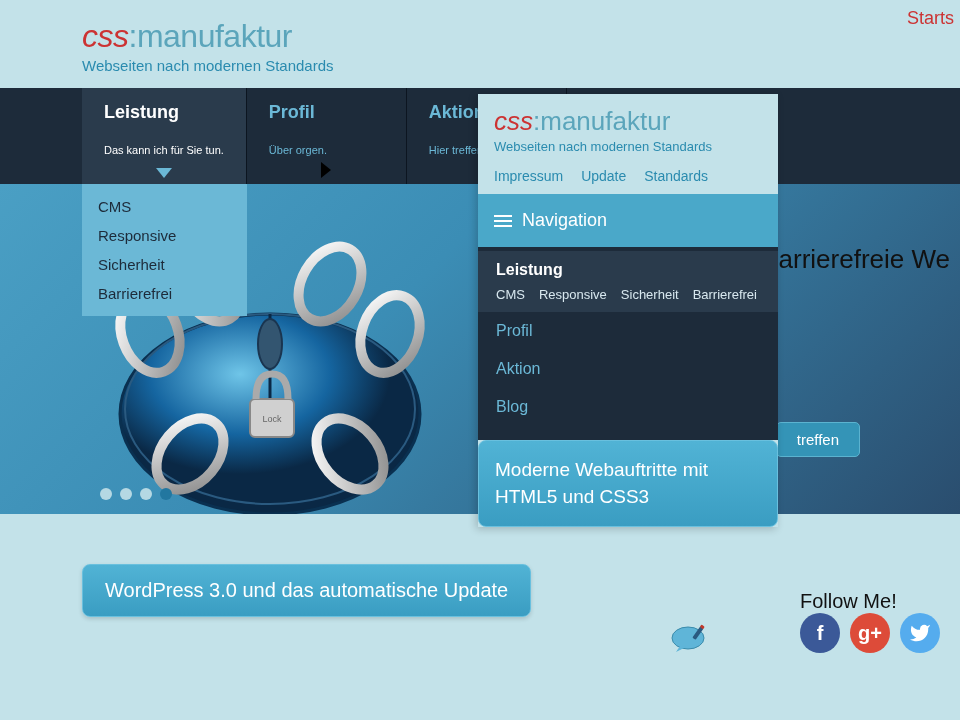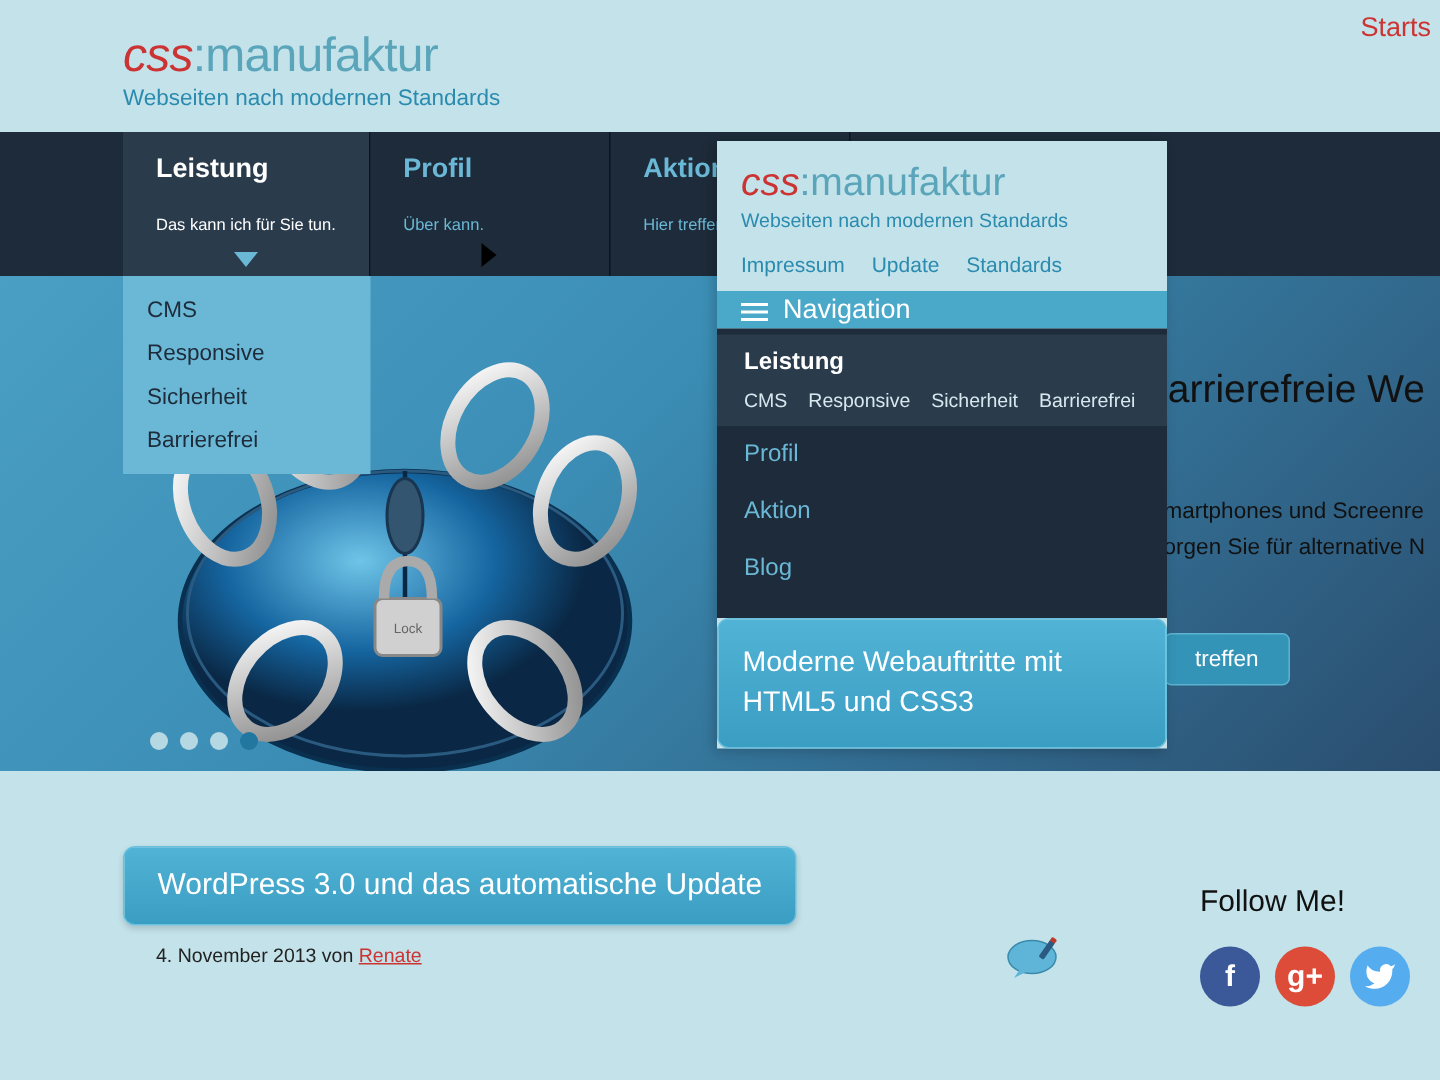--- a/index.html
+++ b/index.html
@@ -28,34 +28,34 @@
 .hero-btn{position:absolute;right:100px;top:238px;background:#3494b7;color:#fff;padding:8px 20px;border-radius:5px;border:1px solid #5bb3d0;font-size:15px}
 .dots{position:absolute;bottom:14px;left:100px;display:flex;gap:8px}
 .dot{width:12px;height:12px;border-radius:50%;background:#b5d8e3}
 .dot.active{background:#2277a0}
 .content{padding:50px 0 0 82px;position:relative}
 .post-title{background:linear-gradient(#51b3d5,#3a9dc2);color:#fff;padding:14px 22px;border-radius:8px;font-size:20px;font-weight:400;display:inline-block;border:1px solid #69c0de;box-shadow:0 2px 4px rgba(0,0,0,0.15)}
 .post-meta{margin-top:12px;font-size:13px;color:#222;margin-left:22px}
 .post-meta a{color:#c33;text-decoration:underline}
 .comment-icon{position:absolute;left:670px;top:110px;width:40px;height:30px}
 .sidebar{position:absolute;right:20px;top:590px}
-.sidebar h3{color:#111;font-size:20px;font-weight:400;margin-bottom:18px}
+.sidebar h3{color:#111;font-size:20px;font-weight:400;}
 .social{display:flex;gap:10px}
 .sicon{width:40px;height:40px;border-radius:50%;display:flex;align-items:center;justify-content:center;color:#fff;font-weight:bold;font-size:20px}
 .fb{background:#3b5998}.gp{background:#dd4b39}.tw{background:#55acee}
 
 .panel{position:absolute;left:478px;top:94px;width:300px;background:#c3e2e9;border-radius:0;z-index:20;box-shadow:-2px 2px 8px rgba(0,0,0,0.2)}
 .panel-head{padding:12px 16px 10px}
 .panel-head .plogo{font-size:26px;font-weight:300}
 .panel-head .plogo .c1{color:#c33;font-style:italic;font-weight:500}
 .panel-head .plogo .c2{color:#5ba5bb}
 .panel-head .ptag{color:#2a8baf;font-size:13px;margin-top:2px}
 .panel-links{padding:4px 16px 10px;color:#2a8baf;font-size:14px}
 .panel-links span{margin-right:14px}
-.panel-navhdr{background:#4aa8c9;color:#fff;padding:2px 16px;font-size:18px;display:flex;align-items:flex-end;gap:10px}
+.panel-navhdr{background:#4aa8c9;color:#fff;padding:16px 16px;font-size:18px;display:flex;align-items:center;gap:10px}
 .burger{display:inline-block;width:18px}
 .burger span{display:block;height:2px;background:#fff;margin:3px 0}
 .panel-menu{background:#1d2b3a;padding:4px 0 14px}
 .pm-group{padding:10px 18px}
 .pm-group.active{background:#2a3b4c}
 .pm-group .t{color:#fff;font-size:16px;font-weight:600}
 .pm-subs{display:flex;gap:14px;margin-top:8px;font-size:13px;color:#d8e8ef;flex-wrap:wrap}
 .pm-item{padding:10px 18px;color:#6bb8d6;font-size:16px}
 .panel-banner{background:linear-gradient(#51b3d5,#3a9dc2);color:#fff;padding:16px;border-radius:8px;font-size:19px;line-height:1.4;border:1px solid #69c0de}
 </style>
@@ -72,21 +72,21 @@
 </div>
 
 <div class="navbar">
   <div class="navitem first">
     <div class="lbl">Leistung</div>
     <div class="sub">Das kann ich für Sie tun.</div>
     <div class="tri"></div>
   </div>
   <div class="navitem">
     <div class="lbl">Profil</div>
-    <div class="sub">Über kann.</div>
+    <div class="sub">Über orgen.</div>
     <div class="tri right"></div>
   </div>
   <div class="navitem">
     <div class="lbl">Aktion</div>
     <div class="sub">Hier treffen S</div>
   </div>
   <div class="dropdown">
     <div>CMS</div>
     <div>Responsive</div>
     <div>Sicherheit</div>
@@ -115,41 +115,32 @@
     <ellipse cx="300" cy="120" rx="28" ry="40" fill="none" stroke="url(#sg)" stroke-width="10" transform="rotate(20 300 120)"></ellipse>
     <ellipse cx="120" cy="70" rx="28" ry="40" fill="none" stroke="url(#sg)" stroke-width="10" transform="rotate(-30 120 70)"></ellipse>
     <ellipse cx="240" cy="70" rx="28" ry="40" fill="none" stroke="url(#sg)" stroke-width="10" transform="rotate(30 240 70)"></ellipse>
     <ellipse cx="100" cy="240" rx="28" ry="40" fill="none" stroke="url(#sg)" stroke-width="10" transform="rotate(40 100 240)"></ellipse>
     <ellipse cx="260" cy="240" rx="28" ry="40" fill="none" stroke="url(#sg)" stroke-width="10" transform="rotate(-40 260 240)"></ellipse>
     <rect x="160" y="185" width="44" height="38" rx="5" fill="#d0d0d0" stroke="#888" stroke-width="2"></rect>
     <path d="M166 185 Q166 160 182 160 Q198 160 198 185" fill="none" stroke="#aaa" stroke-width="7"></path>
     <text x="182" y="208" font-size="9" fill="#666" text-anchor="middle">Lock</text>
   </svg>
   <div class="hero-text">barrierefreie We</div>
-  <div class="hero-body">
-    <div>martphones und Screenre</div>
-    <div>orgen Sie für alternative N</div>
-  </div>
   <div class="hero-btn">treffen</div>
   <div class="dots">
     <div class="dot"></div>
     <div class="dot"></div>
     <div class="dot"></div>
     <div class="dot active"></div>
   </div>
 
 </div>
 
 <div class="content">
   <div class="post-title">WordPress 3.0 und das automatische Update</div>
-  <div class="post-meta">
-    <span>4. November 2013</span>
-    <span>von</span>
-    <a>Renate</a>
-  </div>
   <svg class="comment-icon" viewBox="0 0 40 30">
     <ellipse cx="18" cy="14" rx="16" ry="11" fill="#5fb5d8" stroke="#3a8bab" stroke-width="1"></ellipse>
     <path d="M10 22 L6 28 L16 23 Z" fill="#5fb5d8"></path>
     <rect x="26" y="2" width="4" height="14" rx="1" fill="#2a5a80" transform="rotate(35 28 9)"></rect>
     <rect x="26" y="0" width="4" height="3" rx="1" fill="#c0392b" transform="rotate(35 28 9)"></rect>
   </svg>
 </div>
 
 <div class="sidebar">
   <h3>Follow Me!</h3>

